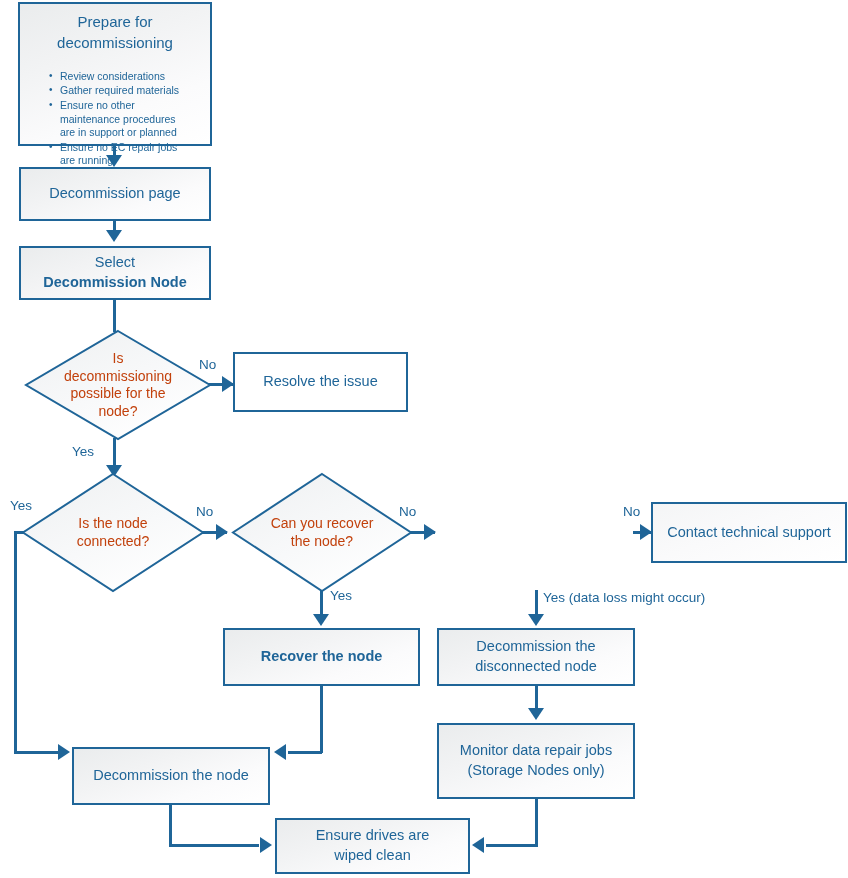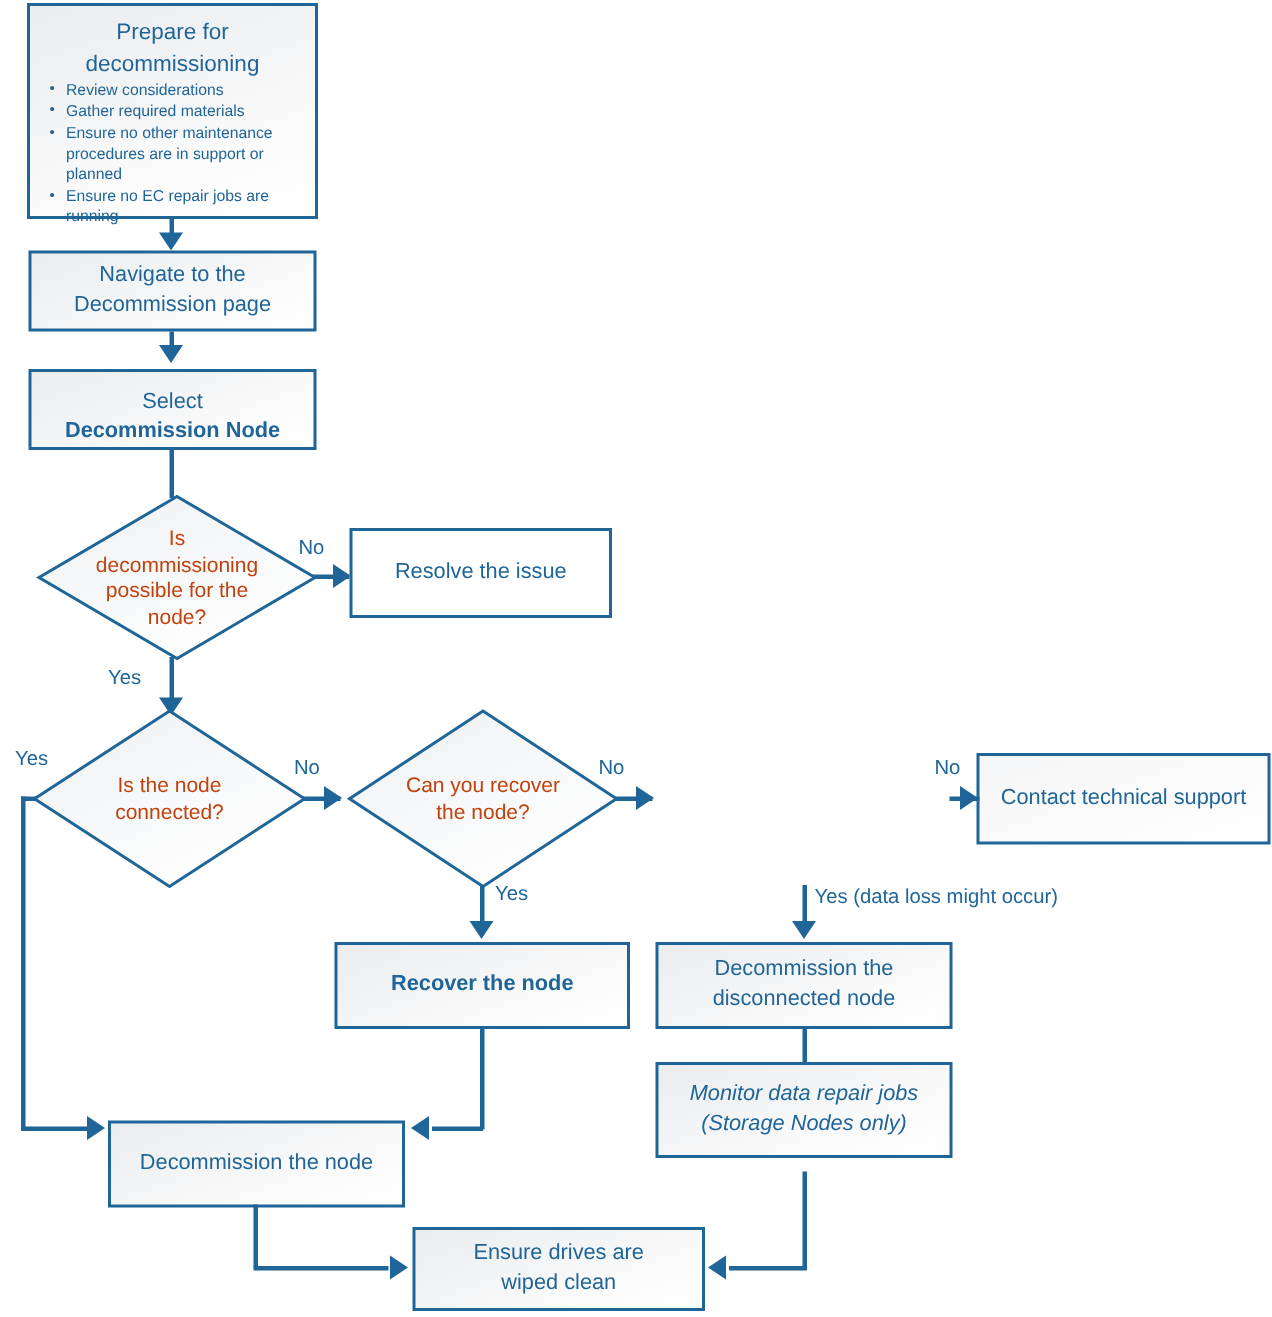--- a/index.html
+++ b/index.html
@@ -45,21 +45,21 @@
   
   .prep-title {
     display: block;
     text-align: center;
     font-size: 15px;
     line-height: 1.32;
     color: #1f6598;
     padding: 4px 6px 1px 6px;
   }
   ul.prep-list {
-    margin: 0;
+    margin: 16px;
     padding: 0 4px 0 22px;
     list-style: none;
     text-align: left;
   }
   ul.prep-list li {
     position: relative;
     font-size: 10.5px;
     line-height: 1.30;
     color: #1f6598;
     margin: 0 0 1px 0;
@@ -154,29 +154,28 @@
       <li>Ensure no other maintenance procedures are in support or planned</li>
       <li>Ensure no EC repair jobs are running</li>
     </ul>
   </div>
 
   <div class="conn v" style="left:113px; top:146px; height:14px;"></div>
   <div class="arrow down" style="left:106px; top:155px;"></div>
 
   <div class="node-box" style="left:19px; top:167px; width:192px; height:54px;">
     <div class="box-inner">
-      <span class="box-line">Navigate to the</span>
       <span class="box-line">Decommission page</span>
     </div>
   </div>
 
   <div class="conn v" style="left:113px; top:221px; height:14px;"></div>
   <div class="arrow down" style="left:106px; top:230px;"></div>
 
-  <div class="node-box" style="left:19px; top:246px; width:192px; height:54px;align-items:flex-end;">
+  <div class="node-box" style="left:19px; top:246px; width:192px; height:54px;">
     <div class="box-inner">
       <span class="box-line">Select</span>
       <span class="box-line bold">Decommission Node</span>
     </div>
   </div>
 
   <div class="conn v" style="left:113px; top:300px; height:32px;"></div>
 
   <div class="diamond-wrap" style="left:25px; top:330px; width:186px; height:110px;">
     <svg width="186" height="110" viewBox="0 0 186 110">
@@ -303,21 +302,21 @@
 
   <div class="conn v" style="left:535px; top:686px; height:26px;"></div>
   <div class="arrow down" style="left:528px; top:708px;"></div>
 
   <div class="node-box" style="left:72px; top:723px; width:198px; height:58px;margin-top:24px;">
     <div class="box-inner">
       <span class="box-line">Decommission the node</span>
     </div>
   </div>
 
-  <div class="node-box" style="left:437px; top:708px; width:198px; height:64px;font-style:italic;">
+  <div class="node-box" style="left:437px; top:723px; width:198px; height:76px;">
     <div class="box-inner">
       <span class="box-line">Monitor data repair jobs</span>
       <span class="box-line">(Storage Nodes only)</span>
     </div>
   </div>
 
   <div class="conn v" style="left:169px; top:781px; height:64px;"></div>
   <div class="conn h" style="left:169px; top:844px; width:90px;"></div>
   <div class="arrow right" style="left:260px; top:837px;"></div>
 

